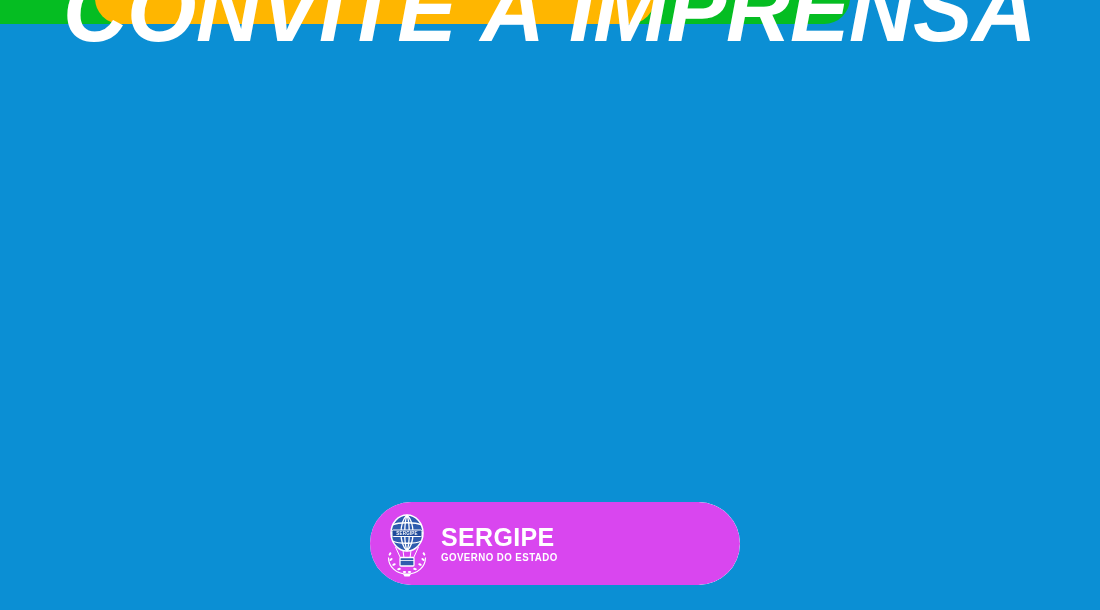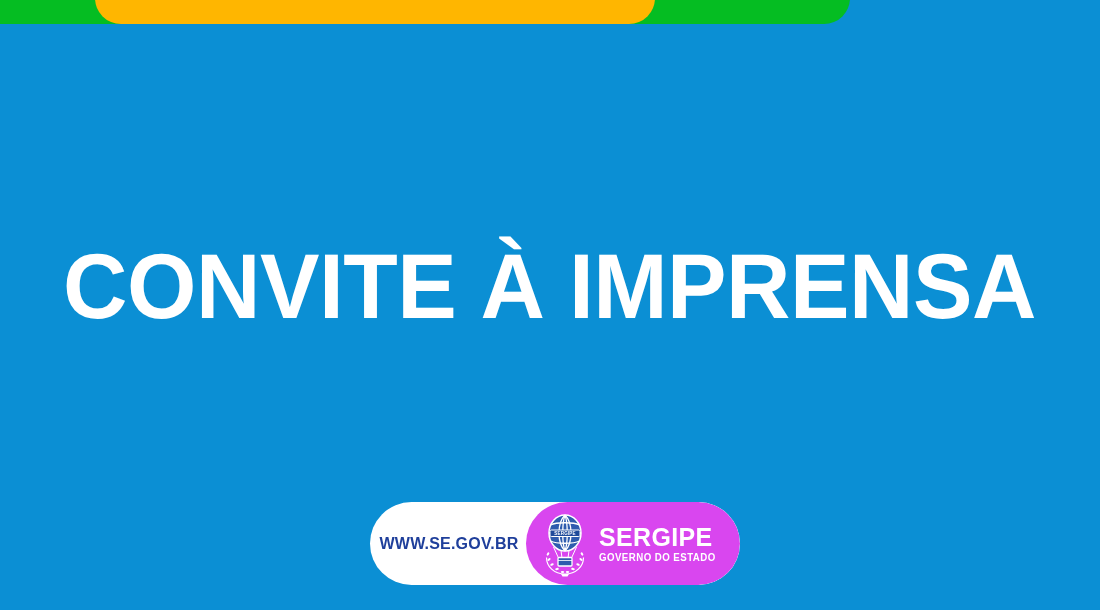--- a/index.html
+++ b/index.html
@@ -48,22 +48,22 @@
   }
 
   
   .headline-wrap {
     position: absolute;
     top: 0;
     left: 0;
     width: 1100px;
     height: 610px;
     display: flex;
-    align-items: center;
     justify-content: center;
+    font-style: italic;
   }
   .headline {
     margin: 0;
     margin-top: -36px;
     color: #ffffff;
     font-family: "Liberation Sans Narrow", "Liberation Sans", sans-serif;
     font-size: 92px;
     font-weight: 700;
     letter-spacing: -0.5px;
     line-height: 1;
@@ -160,23 +160,20 @@
     <div class="bar-green"></div>
     <div class="bar-yellow"></div>
   </div>
 
   <div class="headline-wrap">
     <h1 class="headline">CONVITE À IMPRENSA</h1>
   </div>
 
   <div class="signature">
 
-    <div class="sig-url-zone">
-      <span class="sig-url">WWW.SE.GOV.BR</span>
-    </div>
 
     <div class="sig-brand-zone">
 
       <svg class="emblem" viewBox="0 0 100 132" aria-hidden="true">
         <g fill="none" stroke="#ffffff" stroke-width="2.6">
 
           <ellipse cx="50" cy="44" rx="32" ry="36" fill="#2f5cae" stroke="#ffffff" stroke-width="3"></ellipse>
 
           <path d="M50 8 C34 24 34 64 50 80"></path>
           <path d="M50 8 C66 24 66 64 50 80"></path>

